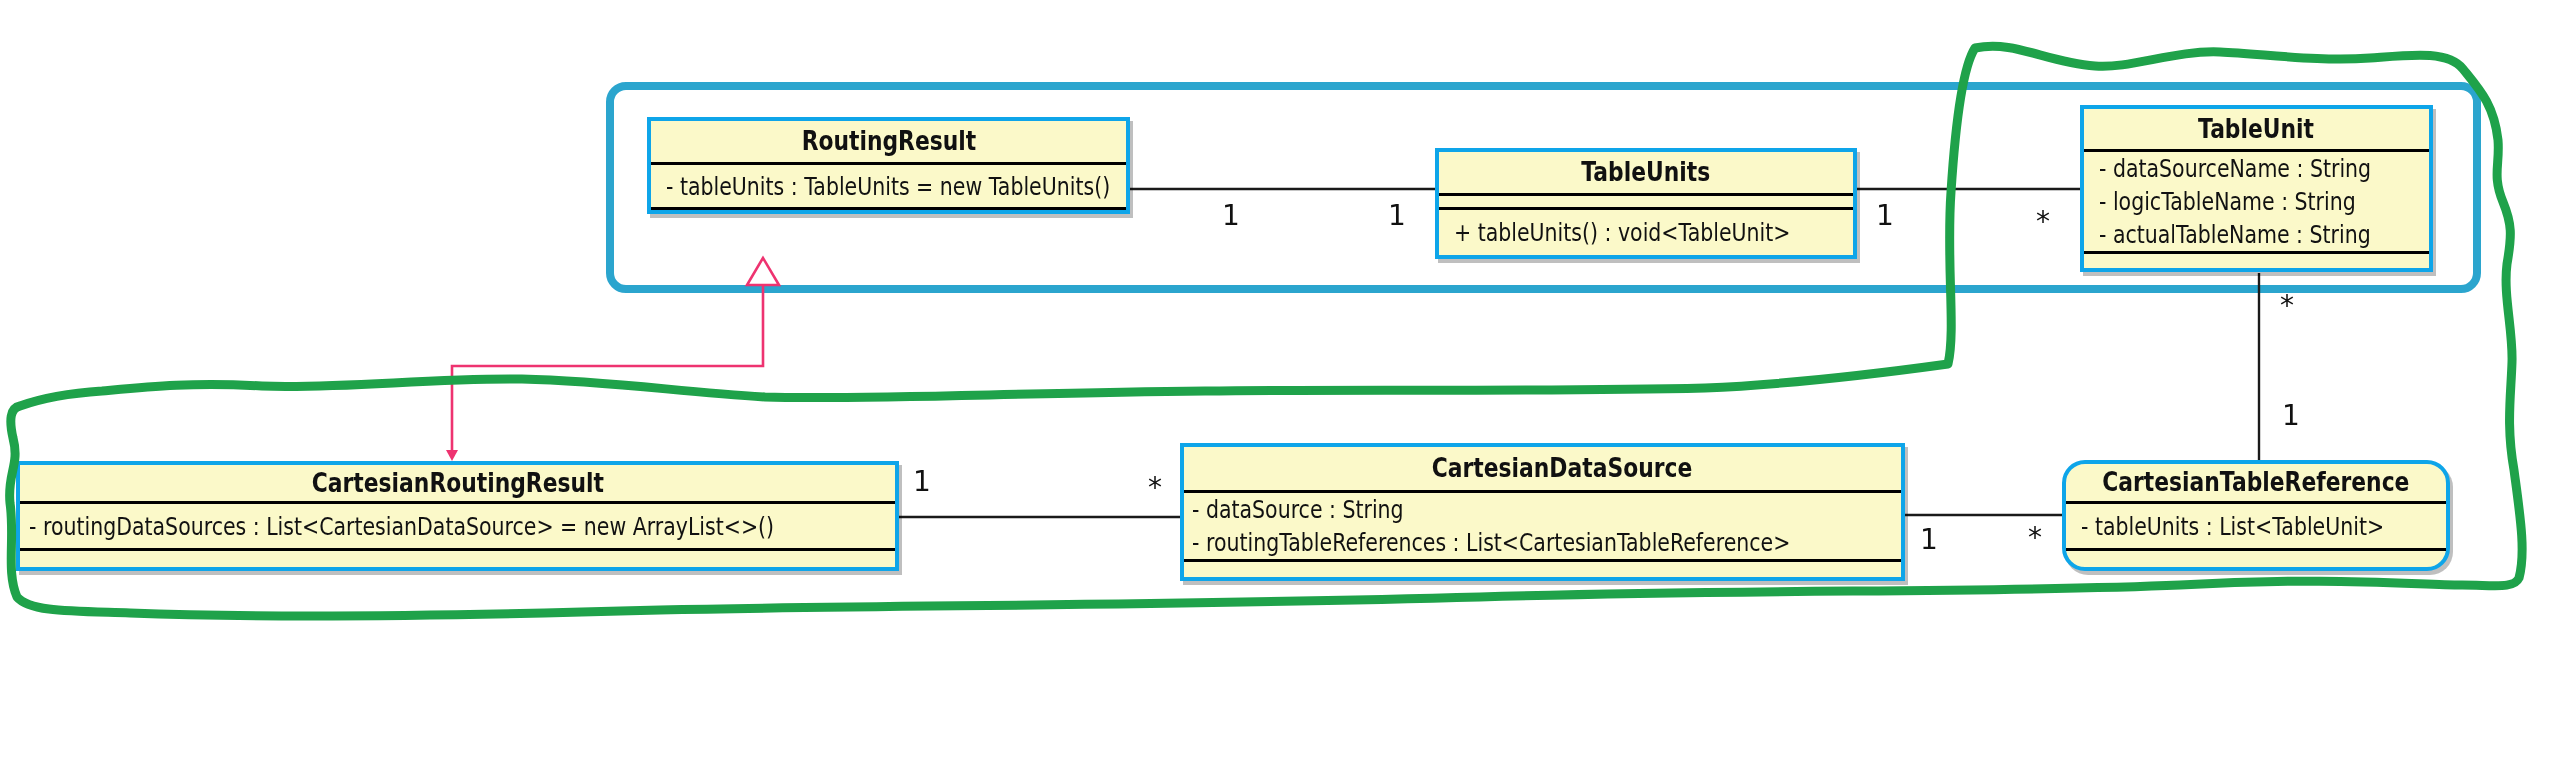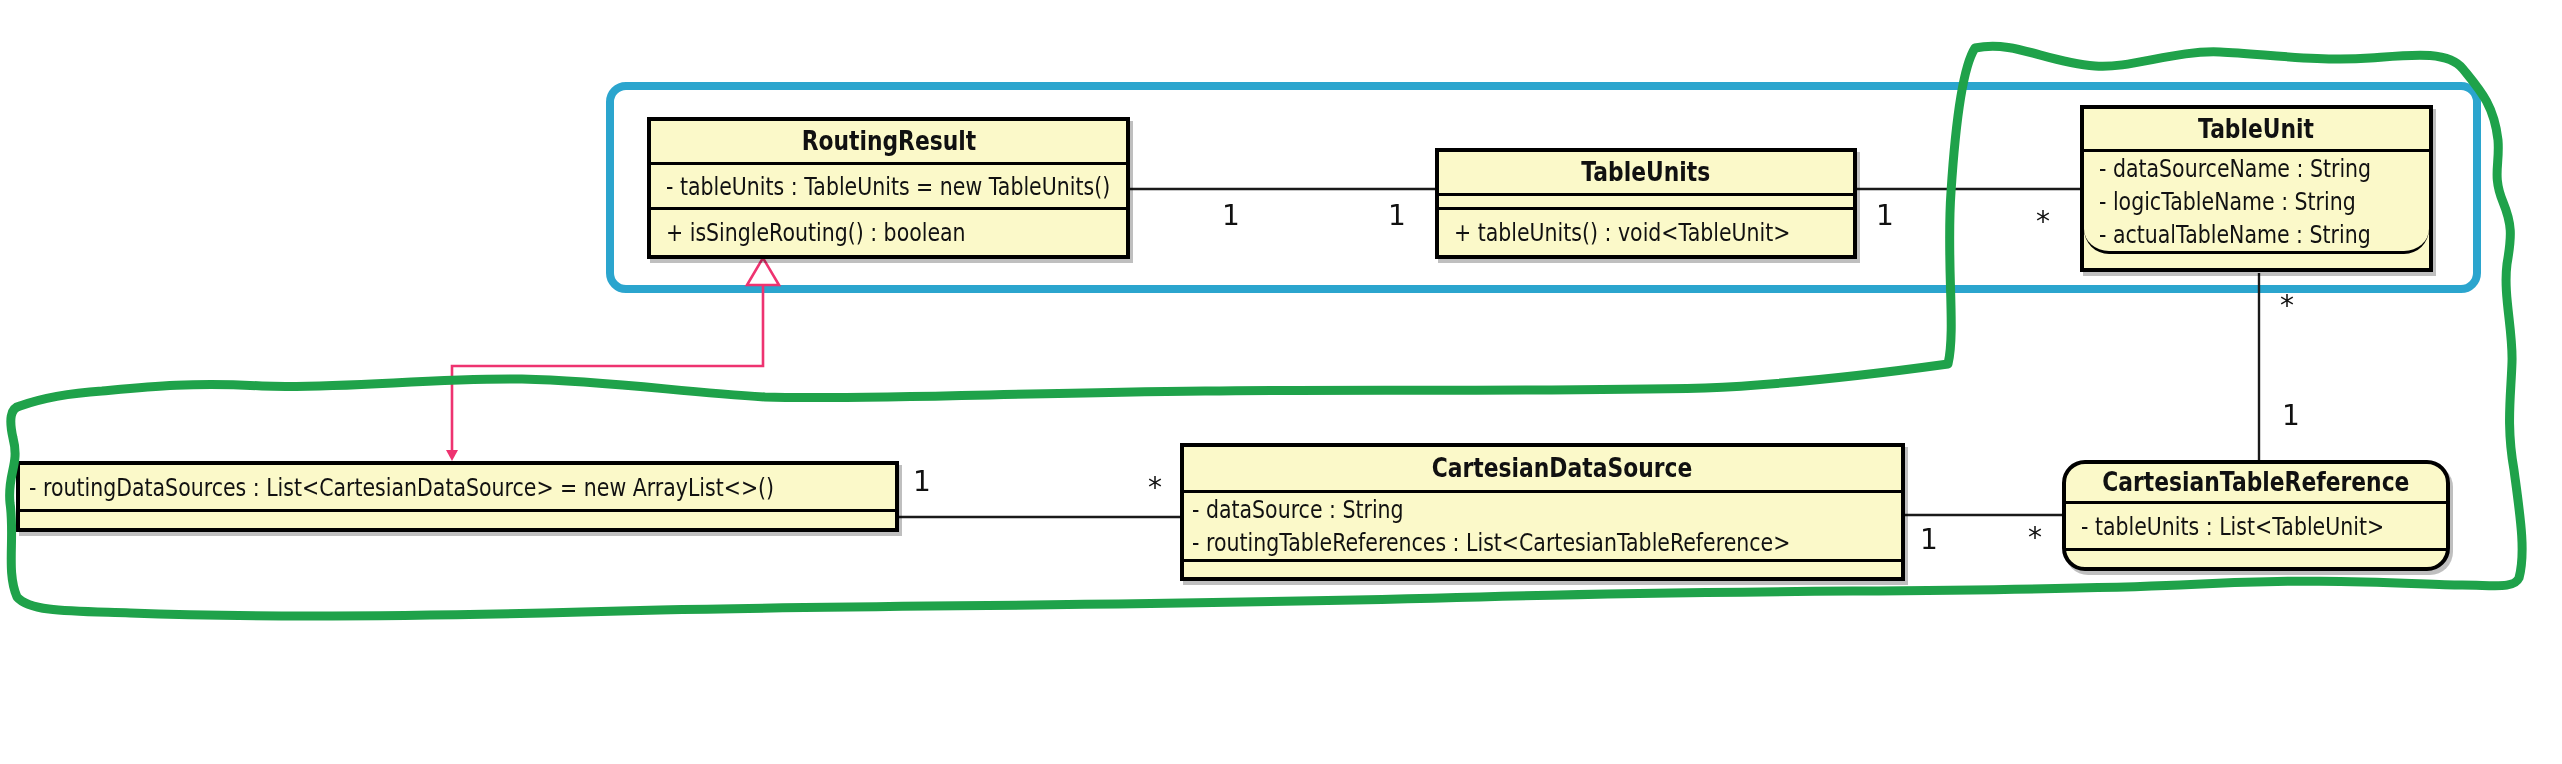--- a/index.html
+++ b/index.html
@@ -7,21 +7,21 @@
     position:relative;width:2562px;height:764px;background:#ffffff;overflow:hidden;
     font-family:"DejaVu Sans","Liberation Sans",sans-serif;color:#111;
   }
   svg.layer{position:absolute;left:0;top:0;width:2562px;height:764px;}
   #bg-layer{z-index:1;}
   #box-layer{position:absolute;left:0;top:0;width:2562px;height:764px;z-index:2;}
   #fg-layer{z-index:3;pointer-events:none;}
 
   .uml{
     position:absolute;background:var(--class_fill,#fbf9c9);
-    border:4px solid #000000;box-shadow:3px 4px 0 rgba(0,0,0,0.25);
+    border:4px solid #0ea5e9;box-shadow:3px 4px 0 rgba(0,0,0,0.25);
     box-sizing:content-box;
   }
   .uml .title{
     text-align:center;font-weight:bold;border-bottom:3px solid #000;
     font-size:26px;overflow:hidden;
   }
   .uml .title span{display:inline-block;transform:scaleX(0.84);transform-origin:center center;white-space:nowrap;}
   .cmp{
     display:flex;flex-direction:column;justify-content:center;
     padding-left:15px;padding-right:6px;font-size:25px;overflow:visible;
@@ -61,46 +61,45 @@
   </svg>
 
   <div id="box-layer">
 
     <div class="uml" style="left:647px;top:117px;width:475px;">
       <div class="title" style="height:41px;line-height:41px;">
         <span>RoutingResult</span></div>
       <div class="cmp bordered" style="height:42px;">
         <div>- tableUnits : TableUnits = new TableUnits()</div>
       </div>
-      <div class="cmp" style="height:45px;">
-        <div>+ isSingleRouting() : boolean</div>
-      </div>
     </div>
 
     <div class="uml" style="left:1435px;top:148px;width:414px;">
       <div class="title" style="height:41px;line-height:41px;">
         <span>TableUnits</span></div>
       <div class="cmp bordered empty-cmp" style="height:11px;padding:0;"></div>
       <div class="cmp" style="height:45px;">
         <div>+ tableUnits() : void&lt;TableUnit&gt;</div>
       </div>
     </div>
 
     <div class="uml" style="left:2080px;top:105px;width:345px;">
       <div class="title" style="height:40px;line-height:40px;">
         <span>TableUnit</span></div>
-      <div class="cmp bordered" style="height:99px;border-radius:25px;">
+      <div class="cmp bordered" style="height:99px;">
         <div>- dataSourceName : String</div>
         <div>- logicTableName : String</div>
         <div>- actualTableName : String</div>
       </div>
       <div class="cmp empty-cmp" style="height:14px;padding:0;"></div>
     </div>
 
     <div class="uml" style="left:16px;top:461px;width:875px;">
+      <div class="title" style="height:36px;line-height:36px;">
+        <span>CartesianRoutingResult</span></div>
       <div class="cmp bordered" style="height:44px;padding-left:9px;">
         <div>- routingDataSources : List&lt;CartesianDataSource&gt; = new ArrayList&lt;&gt;()</div>
       </div>
       <div class="cmp empty-cmp" style="height:16px;padding:0;"></div>
     </div>
 
     <div class="uml" style="left:1180px;top:443px;width:717px;">
       <div class="title" style="height:43px;line-height:43px;padding-left:39px;">
         <span>CartesianDataSource</span></div>
       <div class="cmp bordered" style="height:66px;padding-left:8px;">

